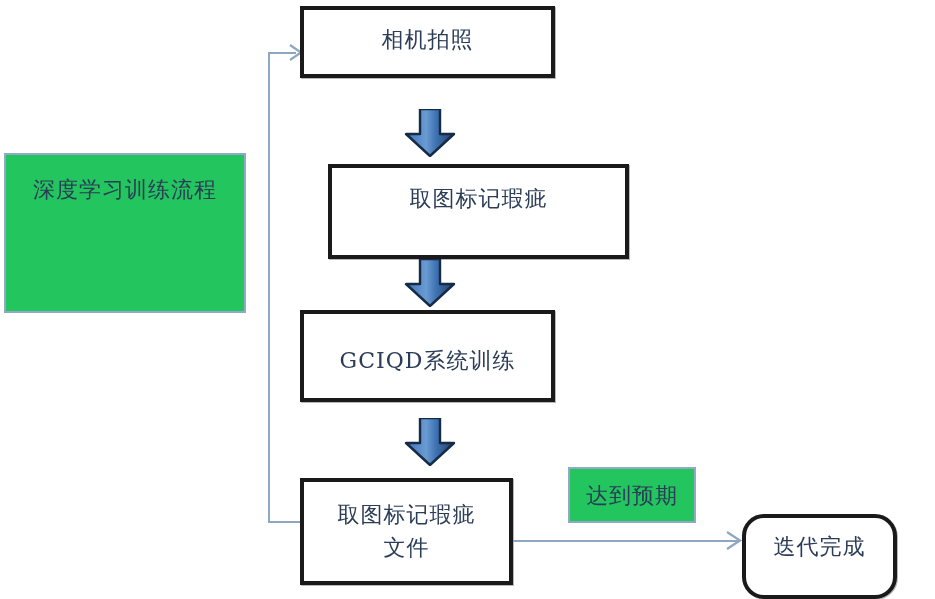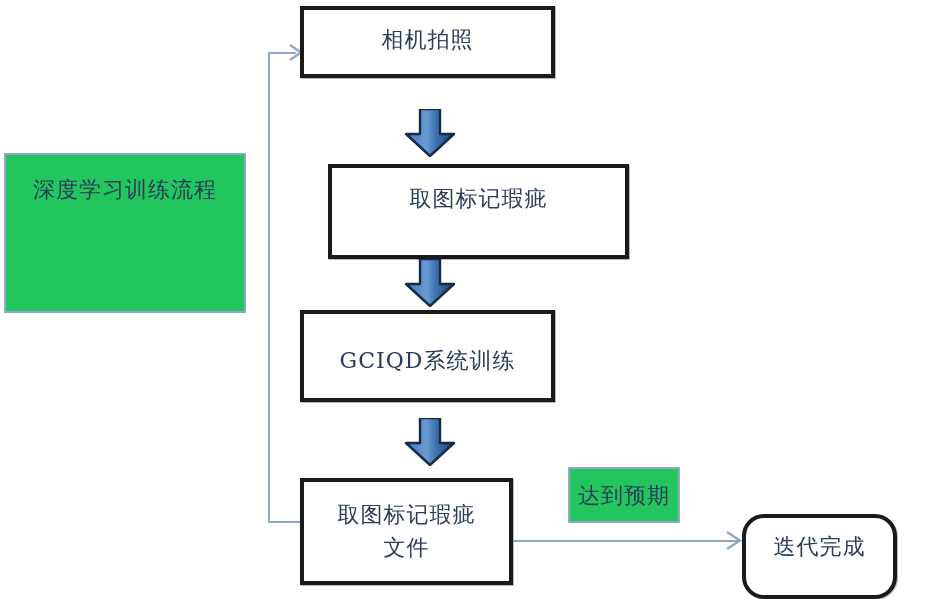--- a/index.html
+++ b/index.html
@@ -121,21 +121,21 @@
 
   <svg class="block-arrow" style="left:404px; top:418px;" viewBox="0 0 52 48">
     <polygon points="16,0 36,0 36,25 50,25 26,47 2,25 16,25" fill="url(#arrGrad)" stroke="#162b47" stroke-width="2.4" stroke-linejoin="round"></polygon>
   </svg>
 
   <div class="proc-box" style="left:300px; top:478px; width:213px; height:107px;">
     <div class="label" style="top:16px; line-height:33px;">取图标记瑕疵
 文件</div>
   </div>
 
-  <div class="note-box" style="left:568px; top:467px; width:112px; height:56px;padding-left:21px;">
+  <div class="note-box" style="left:568px; top:467px; width:128px; height:56px;padding-left:21px;">
     <div class="label" style="top:8px;">达到预期</div>
   </div>
 
   <div class="conn conn-h" style="left:513px; top:540px; width:226px;"></div>
   <svg style="position:absolute; left:725px; top:530px;" width="20" height="22">
     <polyline points="2,2 15,10.5 2,19" fill="none" stroke="#8fa6c2" stroke-width="2.2"></polyline>
   </svg>
 
   <div class="proc-box" style="left:742px; top:514px; width:155px; height:85px;border-radius:22px;">
     <div class="label" style="top:13px;">迭代完成</div>

